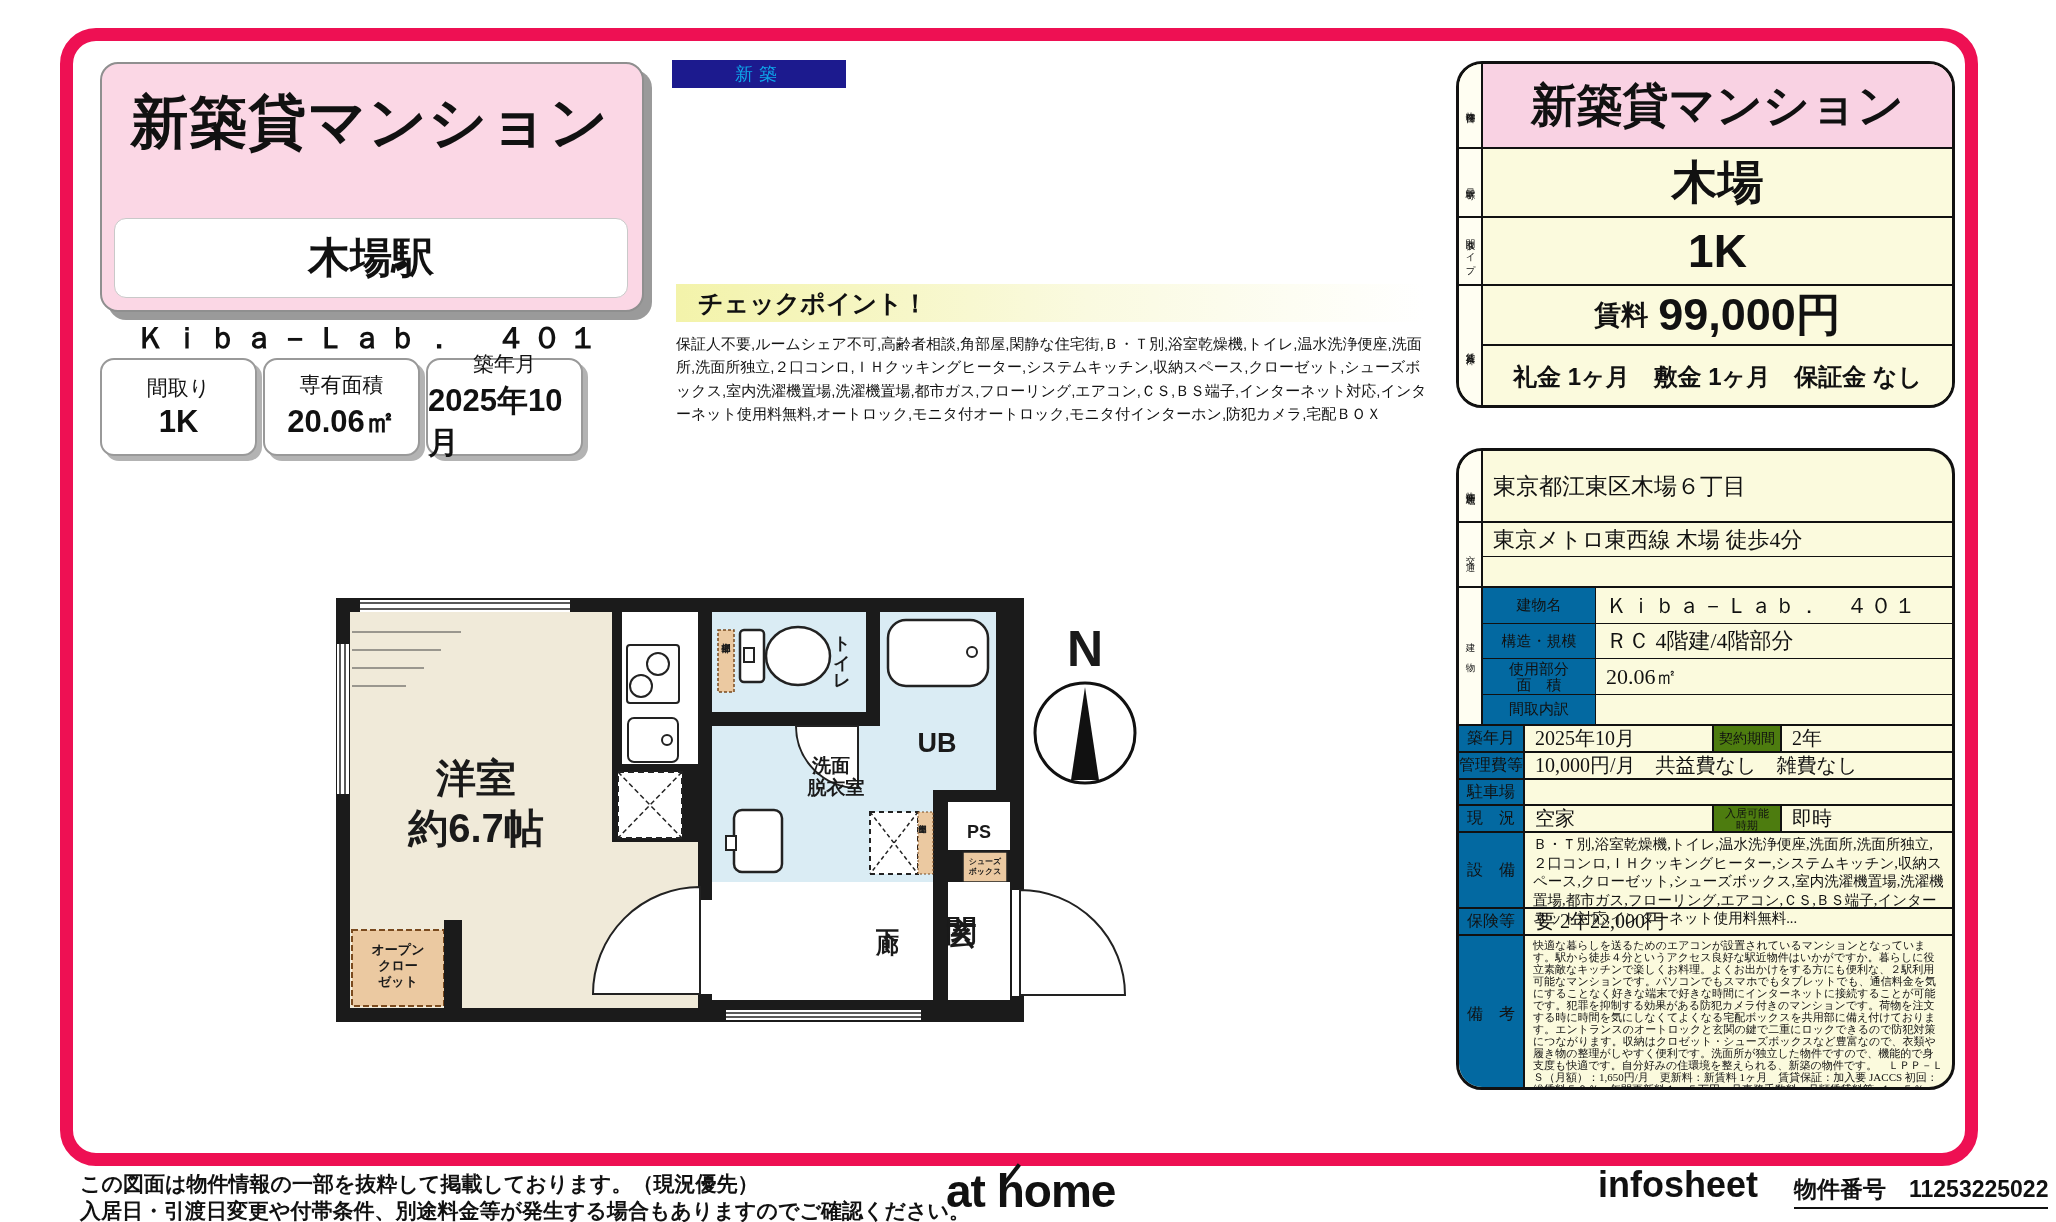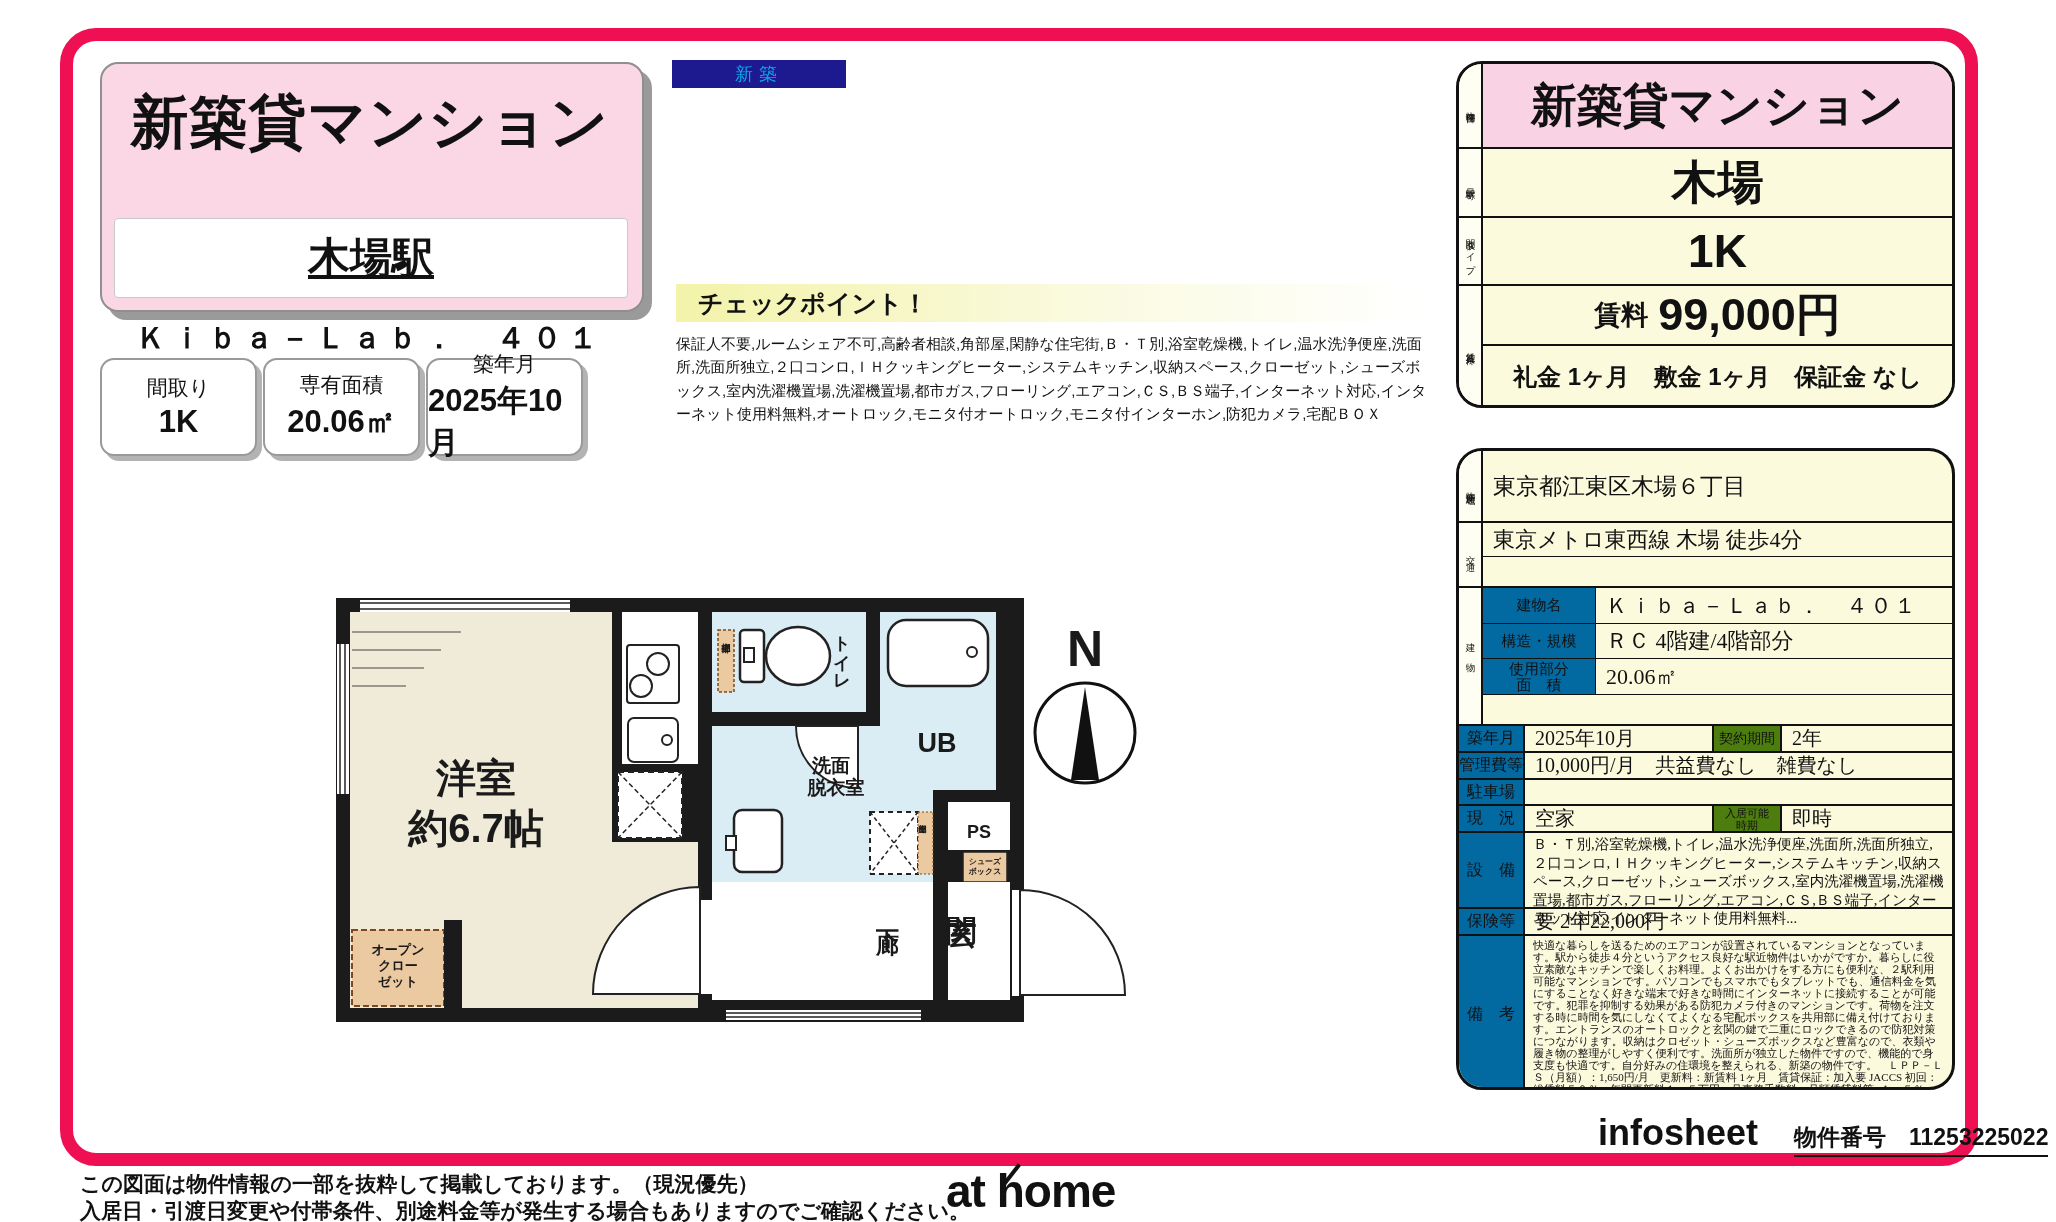--- a/index.html
+++ b/index.html
@@ -5,22 +5,22 @@
   html,body{margin:0;padding:0;background:#fff;}
   .sheet{position:relative;width:2056px;height:1222px;background:#fff;overflow:hidden;
          font-family:"Liberation Sans","DejaVu Sans",sans-serif;color:#111;}
   .abs{position:absolute;}
   .page-border{left:60px;top:28px;width:1892px;height:1112px;border:13px solid #ee1053;border-radius:36px;}
   
   .title-card{left:100px;top:62px;width:540px;height:246px;background:#fbd7e5;border:2px solid #8f8f8f;
               border-radius:18px;box-shadow:8px 8px 0 #9a9a9a;}
   .title-main{left:100px;top:84px;width:540px;text-align:center;font-size:58px;font-weight:700;letter-spacing:1px;}
   .station-box{left:114px;top:218px;width:512px;height:78px;background:#fff;border:1px solid #c9c9c9;
-               border-radius:4px;display:flex;align-items:center;justify-content:center;
-               font-size:42px;font-weight:700;text-decoration:underline;}
+               border-radius:12px;display:flex;align-items:center;justify-content:center;
+               font-size:42px;font-weight:700;}
   .building-line{left:100px;top:318px;width:540px;text-align:center;font-size:30px;font-weight:600;letter-spacing:6px;}
   .fact-box{top:358px;width:153px;height:94px;background:#fff;border:2px solid #999;border-radius:14px;
             box-shadow:5px 5px 0 #b3b3b3;display:flex;flex-direction:column;align-items:center;justify-content:center;}
   .fact-label{font-size:21px;}
   .fact-value{font-size:31px;font-weight:700;margin-top:2px;}
   .new-badge{left:672px;top:60px;width:174px;height:28px;background:#1c1a8e;color:#0ea5e9;font-size:18px;
              letter-spacing:6px;display:flex;align-items:center;justify-content:center;}
   
   .cp-head{left:676px;top:284px;width:748px;height:38px;
            background:linear-gradient(90deg,#f3f3aa 0%,#fafae0 55%,#ffffff 100%);
@@ -40,21 +40,21 @@
   .serif{font-family:"Liberation Serif","DejaVu Serif",serif;}
   .hhead{width:64px;border-right:2px solid #111;background:#0369a1;display:flex;align-items:center;justify-content:center;
          font-size:16px;flex:none;text-align:center;}
   .val{display:flex;align-items:center;padding-left:10px;font-size:20px;font-family:Liberation Serif, serif;}
   .subhead2{width:66px;border-left:2px solid #111;border-right:2px solid #111;background:#4d7c0f;
             display:flex;flex-direction:column;align-items:center;justify-content:center;flex:none;}
   
   .foot-left{left:80px;top:1170px;font-size:21px;font-weight:600;line-height:27px;}
   .logo{left:946px;top:1164px;font-size:46px;font-weight:700;letter-spacing:-1px;}
   .logo .roof{position:absolute;left:64px;top:-2px;width:4px;height:24px;background:#111;transform:rotate(38deg);}
-  .info-row{left:1598px;top:1112px;display:flex;align-items:baseline;}
+  .info-row{left:1598px;top:1164px;display:flex;align-items:baseline;}
   .infosheet{font-size:36px;font-weight:600;}
   .bukken{font-size:23px;font-weight:700;border-bottom:2px solid #111;margin-left:36px;padding-bottom:2px;}
   .fp-label{font-family:"Liberation Sans","DejaVu Sans",sans-serif;font-weight:700;fill:#1a1a1a;}
   .fp-vert{writing-mode:vertical-rl;text-orientation:upright;}
 </style>
 </head>
 <body>
 
 <div class="sheet">
 
@@ -259,20 +259,24 @@
           <div class="hhead" style="width:112px;border-right:1.5px solid #111;font-size:15px;">構造・規模</div>
           <div class="val serif" style="flex:1;font-size:22px;">ＲＣ 4階建/4階部分</div>
         </div>
         <div style="height:35px;border-bottom:1.5px solid #111;display:flex;">
           <div class="hhead" style="width:112px;border-right:1.5px solid #111;font-size:15px;flex-direction:column;line-height:16px;">
             <span>使用部分</span>
               <span>面　積</span>
           </div>
           <div class="val serif" style="flex:1;font-size:22px;">20.06㎡</div>
         </div>
+        <div style="flex:1;display:flex;">
+          <div class="hhead" style="width:112px;border-right:1.5px solid #111;font-size:15px;">間取内訳</div>
+          <div class="val serif" style="flex:1;font-size:22px;"></div>
+        </div>
       </div>
     </div>
     <div class="row" style="height:27px;">
       <div class="hhead">築年月</div>
       <div class="val serif" style="flex:1;font-size:20px;">2025年10月</div>
       <div class="subhead2" style="font-size:14px;">契約期間</div>
       <div class="val serif" style="width:160px;font-size:20px;">2年</div>
     </div>
     <div class="row" style="height:27px;">
       <div class="hhead">管理費等</div>

